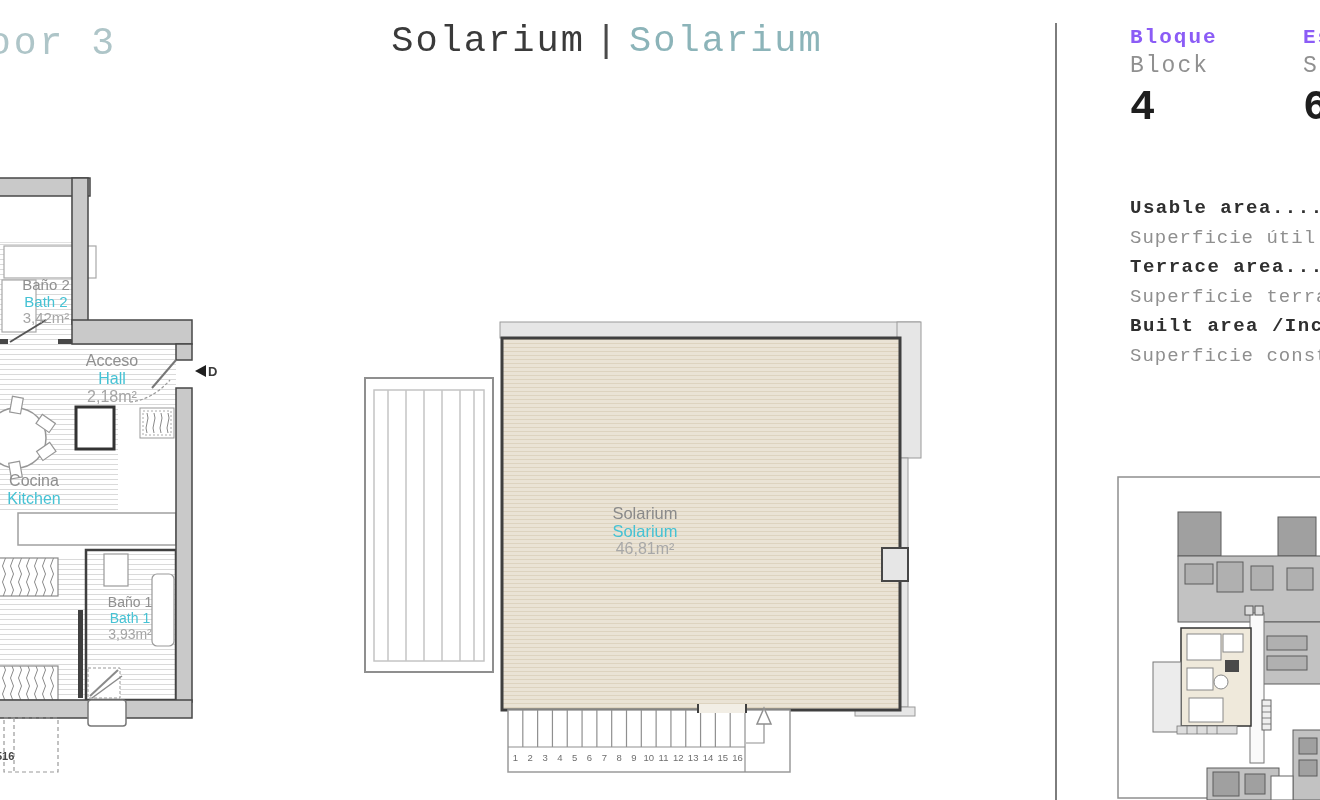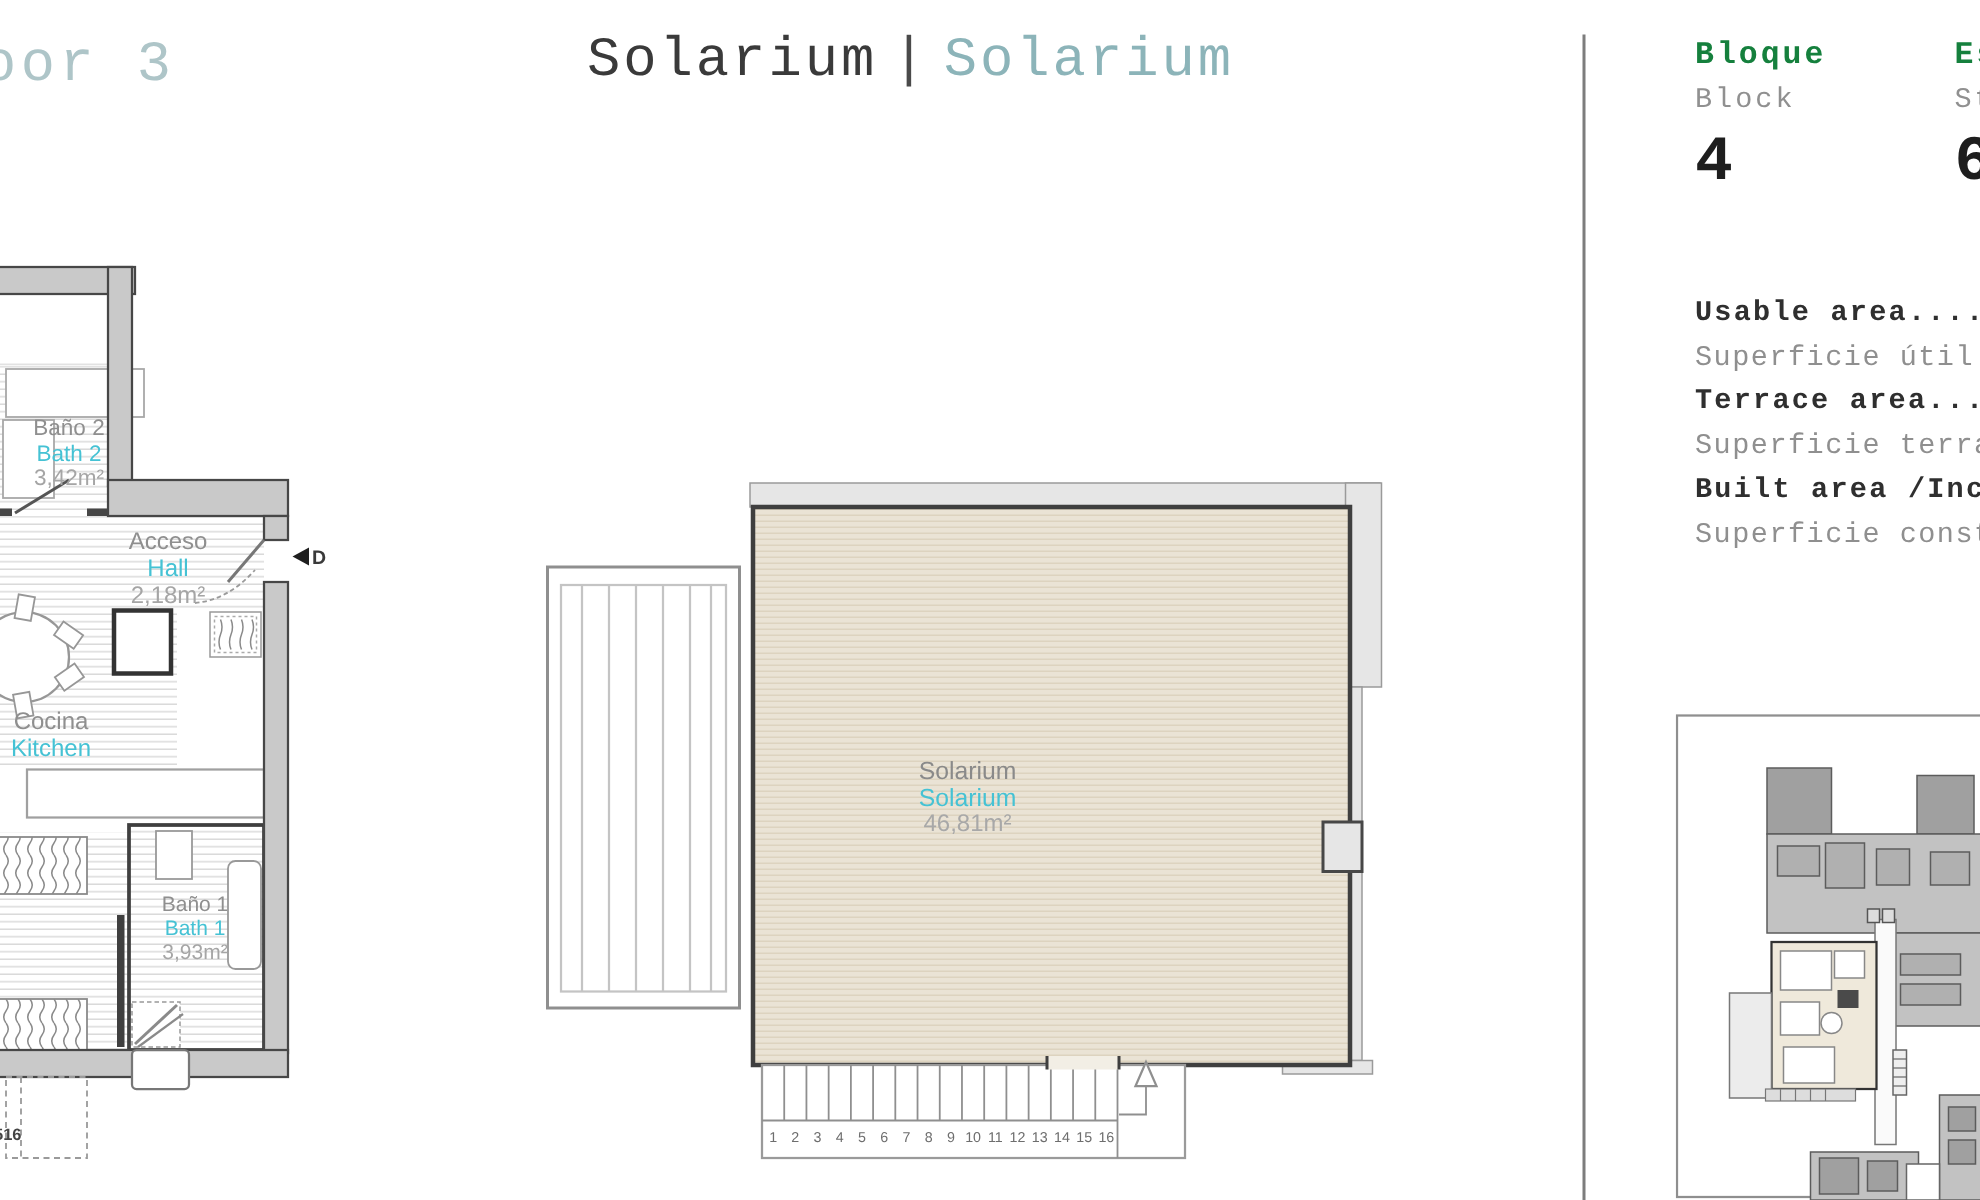--- a/index.html
+++ b/index.html
@@ -19,22 +19,22 @@
   }
   .sheet-title .t-es{color:#3a3a3a;}
   .sheet-title .t-sep{color:#4a4a4a;padding:0 10px;}
   .sheet-title .t-en{color:#8cb4b9;}
 
   .divider-line{
     position:absolute;left:1055px;top:23px;width:2px;height:777px;background:#7d7d7d;
   }
 
   .info-col{position:absolute;top:24px;white-space:nowrap;}
-  .info-col .lbl-es{font-size:21px;font-weight:bold;color:#15803d;letter-spacing:2px;line-height:28px;}
-  .info-col .lbl-en{font-size:19px;color:#909090;letter-spacing:2px;line-height:28px;}
+  .info-col .lbl-es{font-size:21px;font-weight:bold;color:#8b5cf6;letter-spacing:2px;line-height:28px;}
+  .info-col .lbl-en{font-size:23px;color:#909090;letter-spacing:2px;line-height:28px;}
   .info-col .val{font-size:42px;font-weight:bold;color:#1e1e1e;margin-top:6px;line-height:44px;}
   .col-block{left:1130px;}
   .col-stair{left:1303px;}
 
   .area-list{position:absolute;left:1130px;top:194px;white-space:nowrap;}
   .area-line{font-size:19px;line-height:29.5px;}
   .area-line.bold{font-weight:bold;color:#2f2f2f;letter-spacing:1.5px;}
   .area-line.light{color:#8f8f8f;letter-spacing:1px;}
 
   svg{position:absolute;display:block;}

